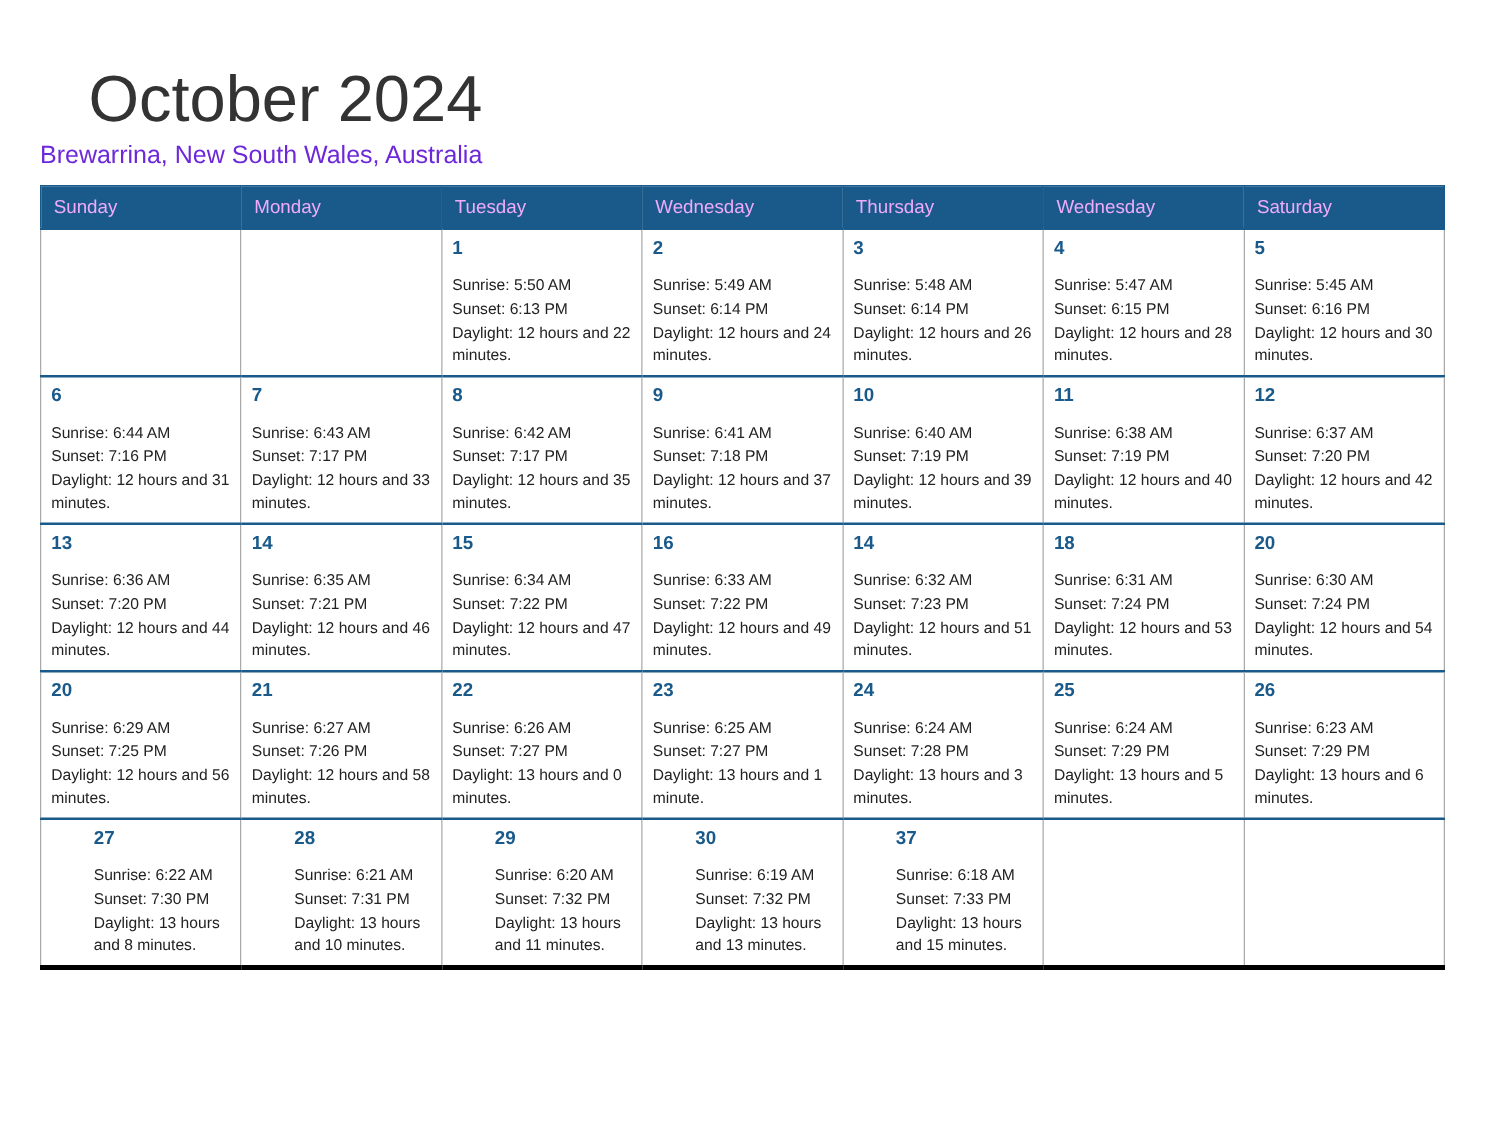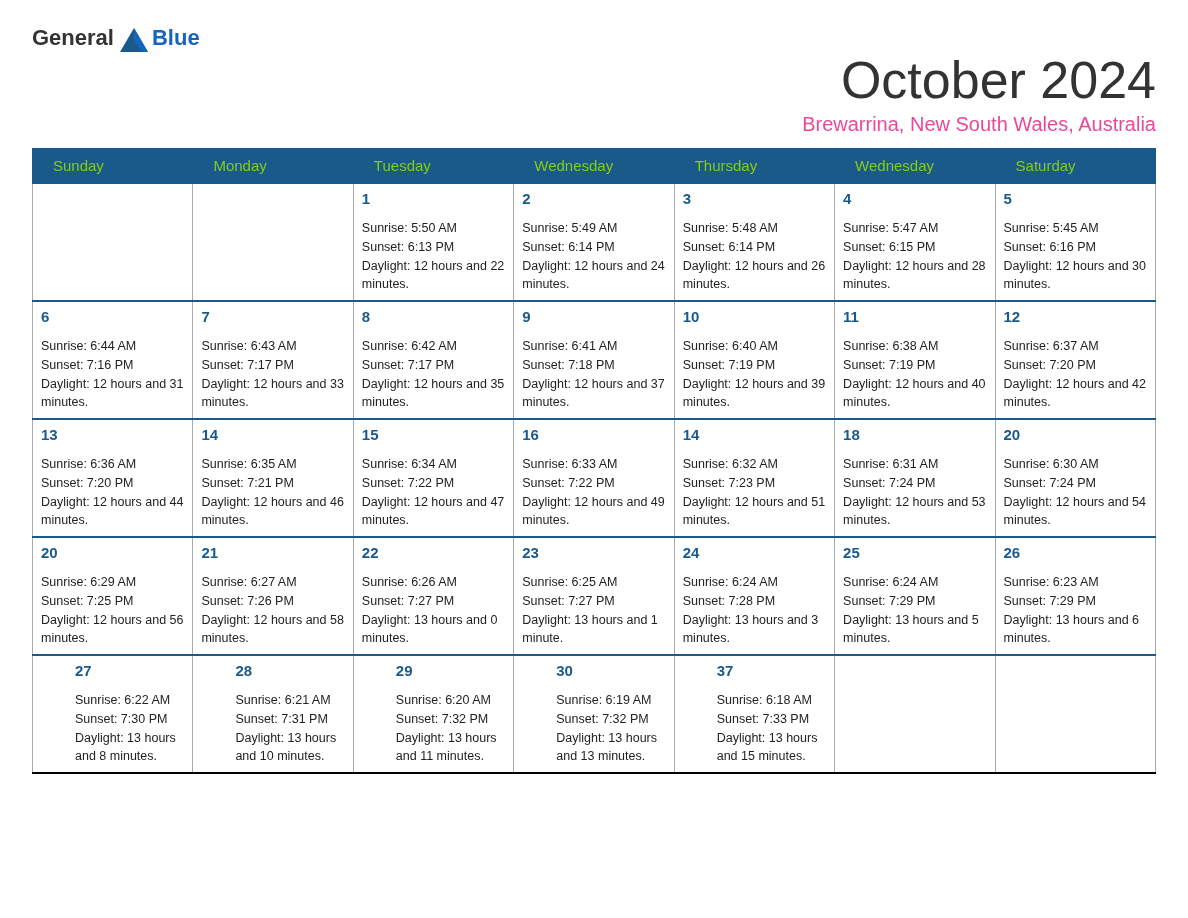--- a/index.html
+++ b/index.html
@@ -41,34 +41,34 @@
       margin-top: 28px;
     }
     .month-title {
       font-size: 52px;
       font-weight: normal;
       color: #333;
       line-height: 1.1;
     }
     .location-title {
       font-size: 20px;
-      color: #ec4899;
+      color: #6d28d9;
       margin-top: 4px;
     }
     .calendar-table {
       width: 100%;
       border-collapse: collapse;
       margin-top: 12px;
     }
     .calendar-table thead th {
       background-color: #1a5a8a;
-      color: #84cc16;
+      color: #f0abfc;
       font-size: 15px;
       font-weight: normal;
-      padding: 8px 20px;
+      padding: 8px 10px;
       text-align: left;
       border: 1px solid #1a5a8a;
     }
     .calendar-table td {
       vertical-align: top;
       border: 1px solid #aaa;
       padding: 6px 8px;
       width: 14.28%;
       min-height: 80px;
       font-size: 13px;
@@ -84,42 +84,34 @@
     .day-info {
       font-size: 12.5px;
       color: #222;
       line-height: 1.5;
       margin-top: 12px;
     }
     .empty-cell {
       background: #fff;
     }
     tr:last-child td {
-      border-bottom: 2px solid #000000;
+      border-bottom: 4px solid #000000;
       padding-left: 42px;
     }
     thead tr th:first-child {
       border-top-left-radius: 0;
     }
     .row-border td {
       border-top: 2px solid #1a5a8a;
     }
   </style>
 </head>
 <body>
 
 <div class="header-row">
-  <div class="logo">
-    <span class="logo-text-general">General</span>
-    <svg class="logo-icon" viewBox="0 0 28 28" xmlns="http://www.w3.org/2000/svg">
-      <polygon points="0,28 14,4 28,28" fill="#1a5a8a"></polygon>
-      <polygon points="14,16 22,28 28,28 14,4" fill="#1565c0"></polygon>
-    </svg>
-    <span class="logo-text-blue">Blue</span>
-  </div>
   <div class="title-block">
     <div class="month-title">October 2024</div>
     <div class="location-title">Brewarrina, New South Wales, Australia</div>
   </div>
 </div>
 
 <table class="calendar-table">
   <thead>
     <tr>
 

